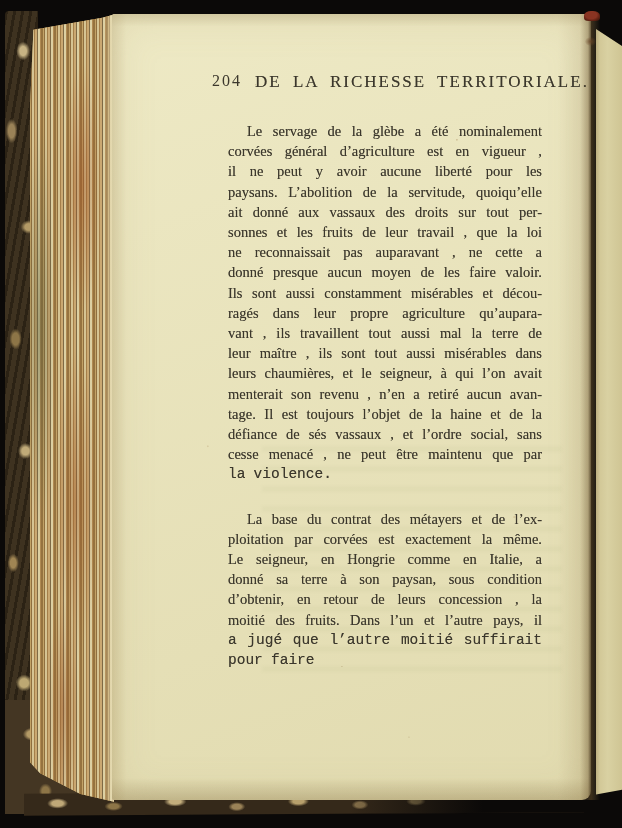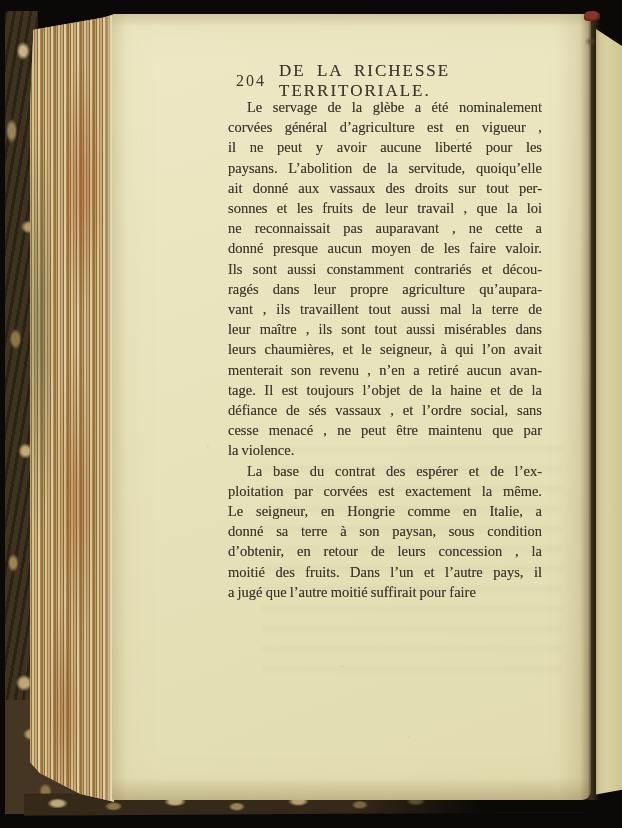--- a/index.html
+++ b/index.html
@@ -105,44 +105,44 @@
   }
   .show-through {
     position: absolute; left: 150px; top: 420px; width: 300px; height: 250px;
     pointer-events: none; filter: blur(1.5px); opacity: .55;
     background-image: repeating-linear-gradient(180deg,
       rgba(125,140,90,0) 0 12px, rgba(125,140,90,.10) 12px 18px, rgba(125,140,90,0) 18px 20px);
   }
 
   
   .running-head {
-    position: absolute; left: 124px; top: 58px; height: 18px;
-    display: flex; align-items: center; gap: 13px;
+    position: absolute; left: 100px; top: 58px; height: 18px;
+    display: flex; align-items: flex-start; gap: 13px;
     color: #3b372c;
   }
   .folio {
     font-size: 16px; letter-spacing: 2px;
     font-variant-numeric: oldstyle-nums;
   }
   .head-title {
     font-size: 17px; letter-spacing: 2px; word-spacing: 5px;
     text-shadow: 0 0 .5px rgba(59,55,44,.5);
   }
 
   
   .text-block {
     position: absolute; left: 116px; top: 83px; width: 314px;
     color: #3b372c;
     font-size: 14.5px; line-height: 20.2px;
     word-spacing: -0.5px;
     text-shadow: 0 0 .5px rgba(59,55,44,.55);
   }
   .text-block .line { text-align: justify; text-align-last: justify; }
-  .text-block .line.indent { text-indent: 19px; }
-  .text-block .line.last { text-align-last: left; }
+  .text-block .line.indent { text-indent: 19px; margin-top: 24px; }
+  .text-block .line.last { text-align-last: left; font-family: Liberation Mono, monospace; }
 
   
   .gutter {
     position: absolute; left: 580px; top: 14px; width: 20px; height: 786px;
     z-index: 4; pointer-events: none;
     background: linear-gradient(90deg,
       rgba(90,70,40,0) 0%, rgba(110,88,52,.35) 40%,
       rgba(74,58,32,.80) 55%, rgba(120,100,60,.30) 72%, rgba(120,100,60,0) 100%);
   }
 
@@ -188,31 +188,31 @@
 
     <div class="text-block">
         <div class="line indent">Le servage de la glèbe a été nominalement</div>
         <div class="line">corvées général d’agriculture est en vigueur ,</div>
         <div class="line">il ne peut y avoir aucune liberté pour les</div>
         <div class="line">paysans. L’abolition de la servitude, quoiqu’elle</div>
         <div class="line">ait donné aux vassaux des droits sur tout per-</div>
         <div class="line">sonnes et les fruits de leur travail , que la loi</div>
         <div class="line">ne reconnaissait pas auparavant , ne cette a</div>
         <div class="line">donné presque aucun moyen de les faire valoir.</div>
-        <div class="line">Ils sont aussi constamment contrariés et décou-</div>
+        <div class="line">Ils sont aussi constamment misérables et décou-</div>
         <div class="line">ragés dans leur propre agriculture qu’aupara-</div>
         <div class="line">vant , ils travaillent tout aussi mal la terre de</div>
         <div class="line">leur maître , ils sont tout aussi misérables dans</div>
         <div class="line">leurs chaumières, et le seigneur, à qui l’on avait</div>
         <div class="line">menterait son revenu , n’en a retiré aucun avan-</div>
         <div class="line">tage. Il est toujours l’objet de la haine et de la</div>
         <div class="line">défiance de sés vassaux , et l’ordre social, sans</div>
         <div class="line">cesse menacé , ne peut être maintenu que par</div>
         <div class="line last">la violence.</div>
-        <div class="line indent">La base du contrat des espérer et de l’ex-</div>
+        <div class="line indent">La base du contrat des métayers et de l’ex-</div>
         <div class="line">ploitation par corvées est exactement la même.</div>
         <div class="line">Le seigneur, en Hongrie comme en Italie, a</div>
         <div class="line">donné sa terre à son paysan, sous condition</div>
         <div class="line">d’obtenir, en retour de leurs concession , la</div>
         <div class="line">moitié des fruits. Dans l’un et l’autre pays, il</div>
         <div class="line last">a jugé que l’autre moitié suffirait pour faire</div>
       </div>
   </div>
 
   <div class="gutter"></div>

